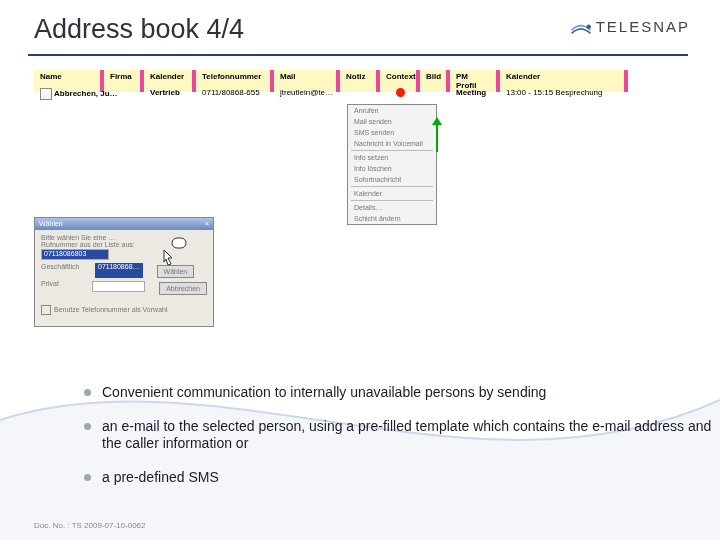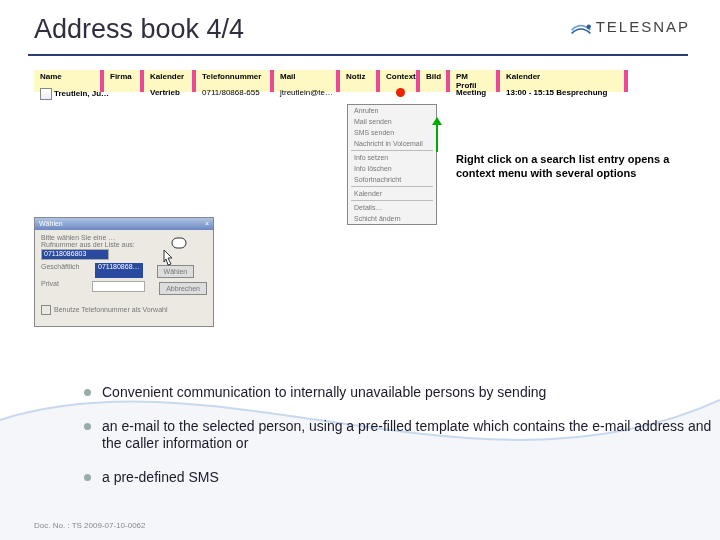--- a/index.html
+++ b/index.html
@@ -66,50 +66,49 @@
     <div style="width:78px">Telefonnummer</div>
     <div style="width:66px">Mail</div>
     <div style="width:40px">Notiz</div>
     <div style="width:40px">Context</div>
     <div style="width:30px">Bild</div>
     <div style="width:50px">PM Profil</div>
     <div style="width:128px">Kalender</div>
   </div>
 
   <div class="data-row">
-    <div style="width:70px"><span class="row-icon"></span><b>Treutlein, Ju…</b></div>
+    <div style="width:70px"><span class="row-icon"></span><b>Abbrechen, Ju…</b></div>
     <div style="width:40px"></div>
     <div style="width:52px;font-weight:700;">Vertrieb</div>
     <div style="width:78px;font-weight:400">0711/80868-655</div>
     <div style="width:66px;font-weight:400">jtreutlein@te…</div>
     <div style="width:40px"></div>
     <div style="width:40px;text-align:center"><span class="status-dot"></span></div>
     <div style="width:30px"></div>
     <div style="width:50px;font-weight:700">Meeting</div>
-    <div style="width:128px;font-weight:700">13:00 - 15:15 Besprechung</div>
+    <div style="width:128px;font-weight:400">13:00 - 15:15 Besprechung</div>
   </div>
 
   <div class="ctx-menu">
     <div class="mi">Anrufen</div>
     <div class="mi">Mail senden</div>
     <div class="mi">SMS senden</div>
     <div class="mi">Nachricht in Voicemail</div>
     <div class="sep"></div>
     <div class="mi">Info setzen</div>
     <div class="mi">Info löschen</div>
     <div class="mi">Sofortnachricht</div>
     <div class="sep"></div>
     <div class="mi">Kalender</div>
     <div class="sep"></div>
     <div class="mi">Details…</div>
     <div class="mi">Schicht ändern</div>
   </div>
 
   <div class="green-arrow"></div>
-  <div class="caption1">Right click on a search list entry opens a context menu with several options</div>
 
   <div class="dialog">
     <div class="titlebar">
       <span>Wählen</span>
       <span>×</span>
     </div>
     <div class="body">
       <div>Bitte wählen Sie eine …</div>
       <div>Rufnummer aus der Liste aus:</div>
       <div class="block" style="width:62px;background:#2a4aa0;color:#fff;padding:0 2px">07118086803</div>

